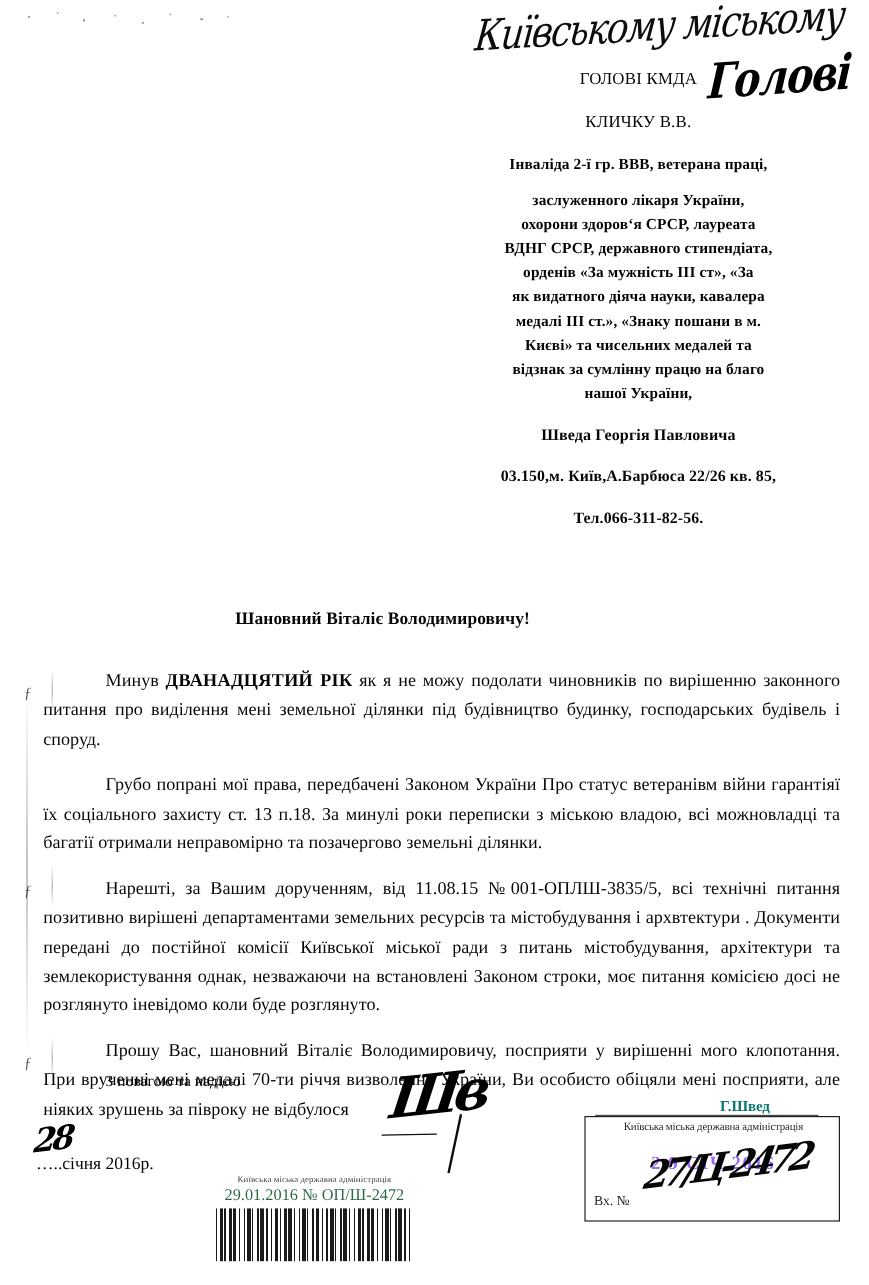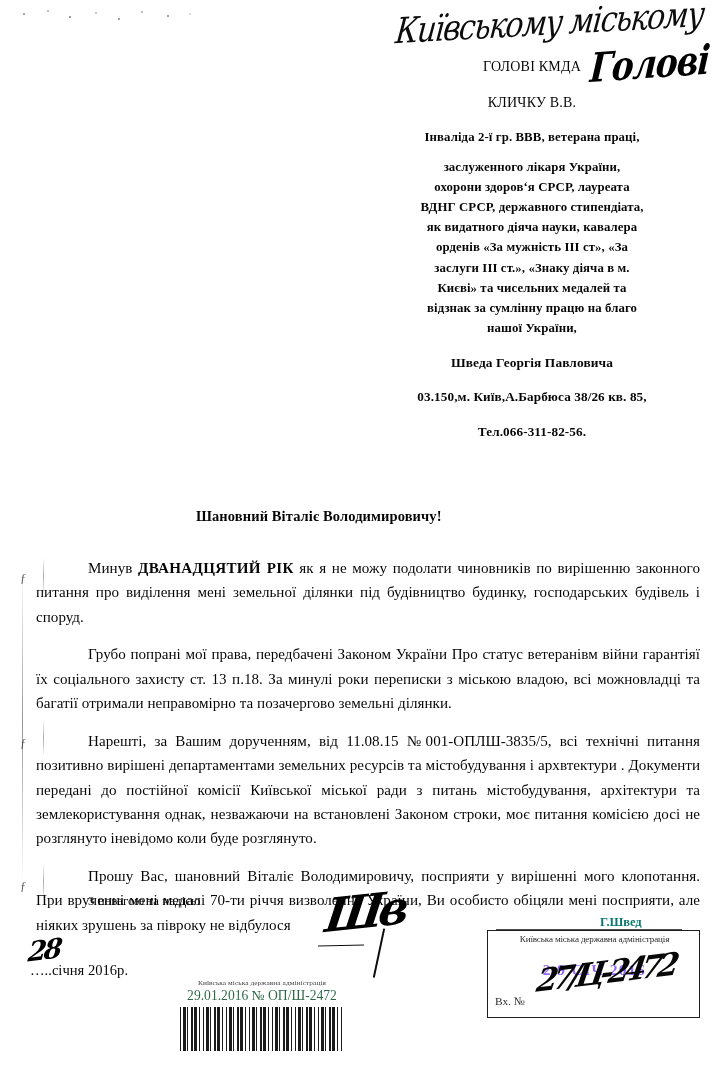--- a/index.html
+++ b/index.html
@@ -323,30 +323,30 @@
   <div class="addr-block">
     <div class="addr-to">ГОЛОВІ КМДА</div>
     <div class="addr-gap"></div>
     <div class="addr-to">КЛИЧКУ В.В.</div>
     <div class="addr-gap"></div>
     <div class="addr-desc">Інваліда 2-ї гр. ВВВ, ветерана праці,</div>
     <div class="addr-gap-sm"></div>
     <div class="addr-desc">заслуженного лікаря України,</div>
     <div class="addr-desc">охорони здоров‘я СРСР, лауреата</div>
     <div class="addr-desc">ВДНГ СРСР, державного стипендіата,</div>
+    <div class="addr-desc">орденів «За мужність III ст», «За</div>
     <div class="addr-desc">як видатного діяча науки, кавалера</div>
-    <div class="addr-desc">орденів «За мужність III ст», «За</div>
-    <div class="addr-desc">заслуги III ст.», «Знаку діяча в м.</div>
+    <div class="addr-desc">медалі III ст.», «Знаку пошани в м.</div>
     <div class="addr-desc">Києві» та чисельних медалей та</div>
     <div class="addr-desc">відзнак за сумлінну працю на благо</div>
     <div class="addr-desc">нашої України,</div>
     <div class="addr-gap"></div>
     <div class="addr-name">Шведа Георгія Павловича</div>
     <div class="addr-gap"></div>
-    <div class="addr-line">03.150,м. Київ,А.Барбюса 38/26 кв. 85,</div>
+    <div class="addr-line">03.150,м. Київ,А.Барбюса 22/26 кв. 85,</div>
     <div class="addr-gap"></div>
     <div class="addr-line">Тел.066-311-82-56.</div>
   </div>
 
   <div class="salutation">Шановний Віталіє Володимировичу!</div>
 
   <div class="body">
     <p class="para"><span>Минув  </span><span class="strong-inline">ДВАНАДЦЯТИЙ РІК</span><span> як я не можу подолати чиновників по вирішенню законного  питання про виділення   мені земельної ділянки під будівництво будинку, господарських будівель і споруд.</span></p>
     <p class="para">Грубо попрані мої права, передбачені Законом України Про статус ветеранівм війни гарантіяї їх соціального захисту ст. 13 п.18. За минулі роки переписки з міською владою, всі можновладці та багатії отримали  неправомірно та позачергово земельні ділянки.</p>
     <p class="para">Нарешті, за Вашим дорученням, від 11.08.15 №001-ОПЛШ-3835/5, всі технічні питання позитивно вирішені департаментами земельних ресурсів та  містобудування і архвтектури . Документи передані до   постійної комісії Київської міської ради з питань містобудування, архітектури та землекористування однак, незважаючи на встановлені Законом строки, моє питання  комісією досі не розглянуто іневідомо коли буде розглянуто.</p>

